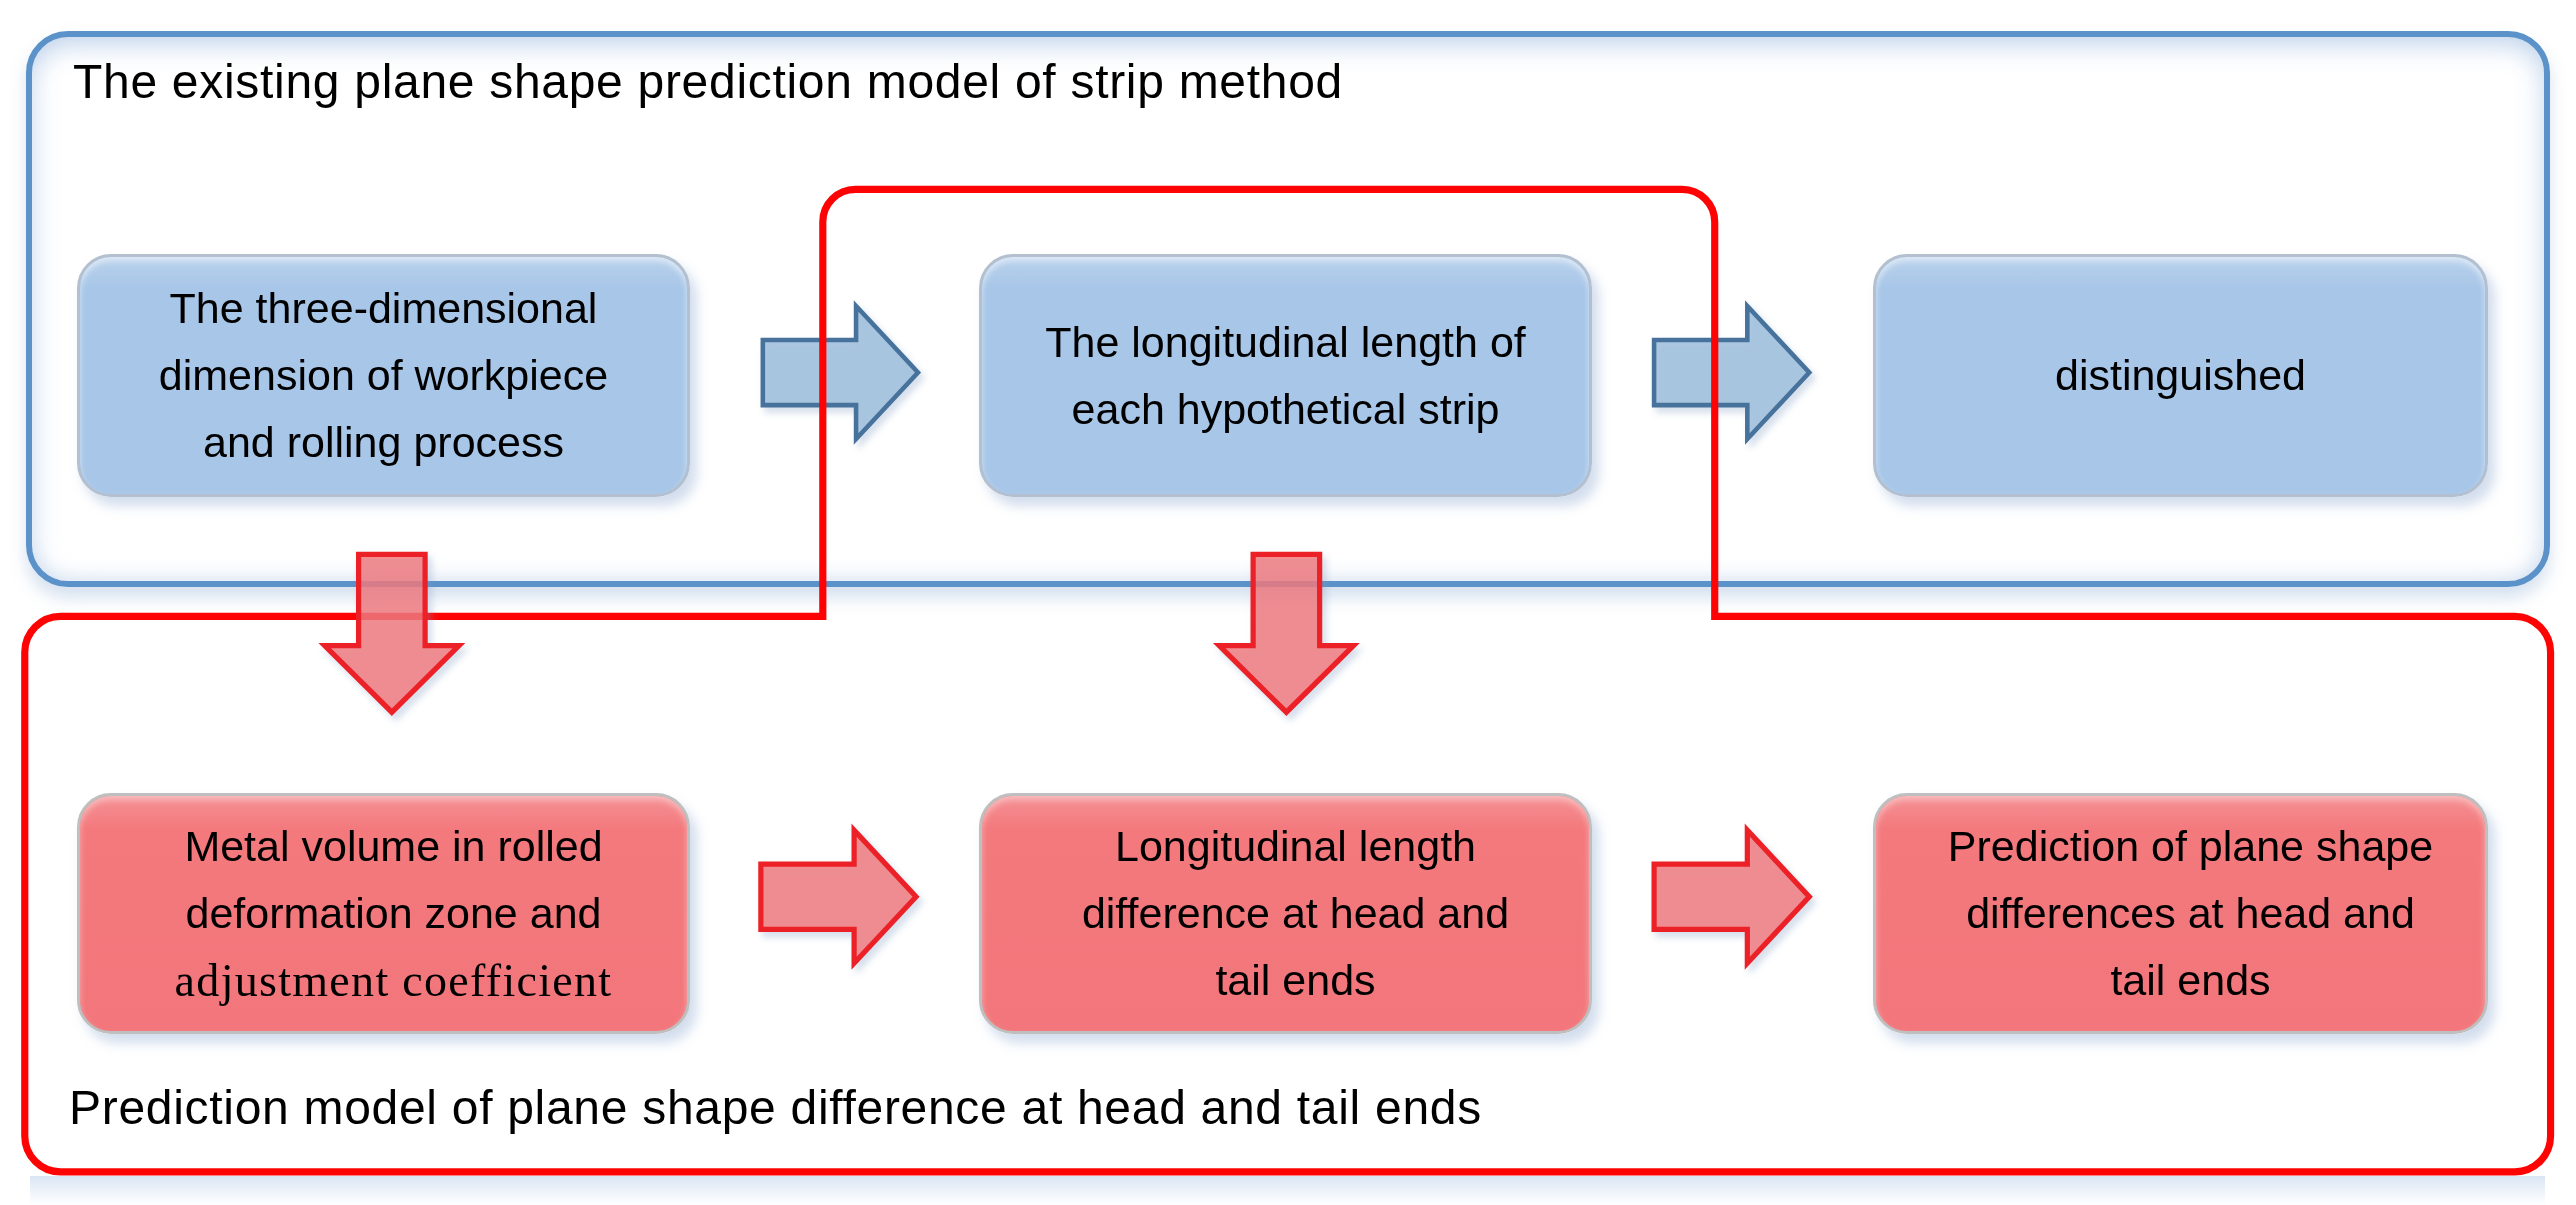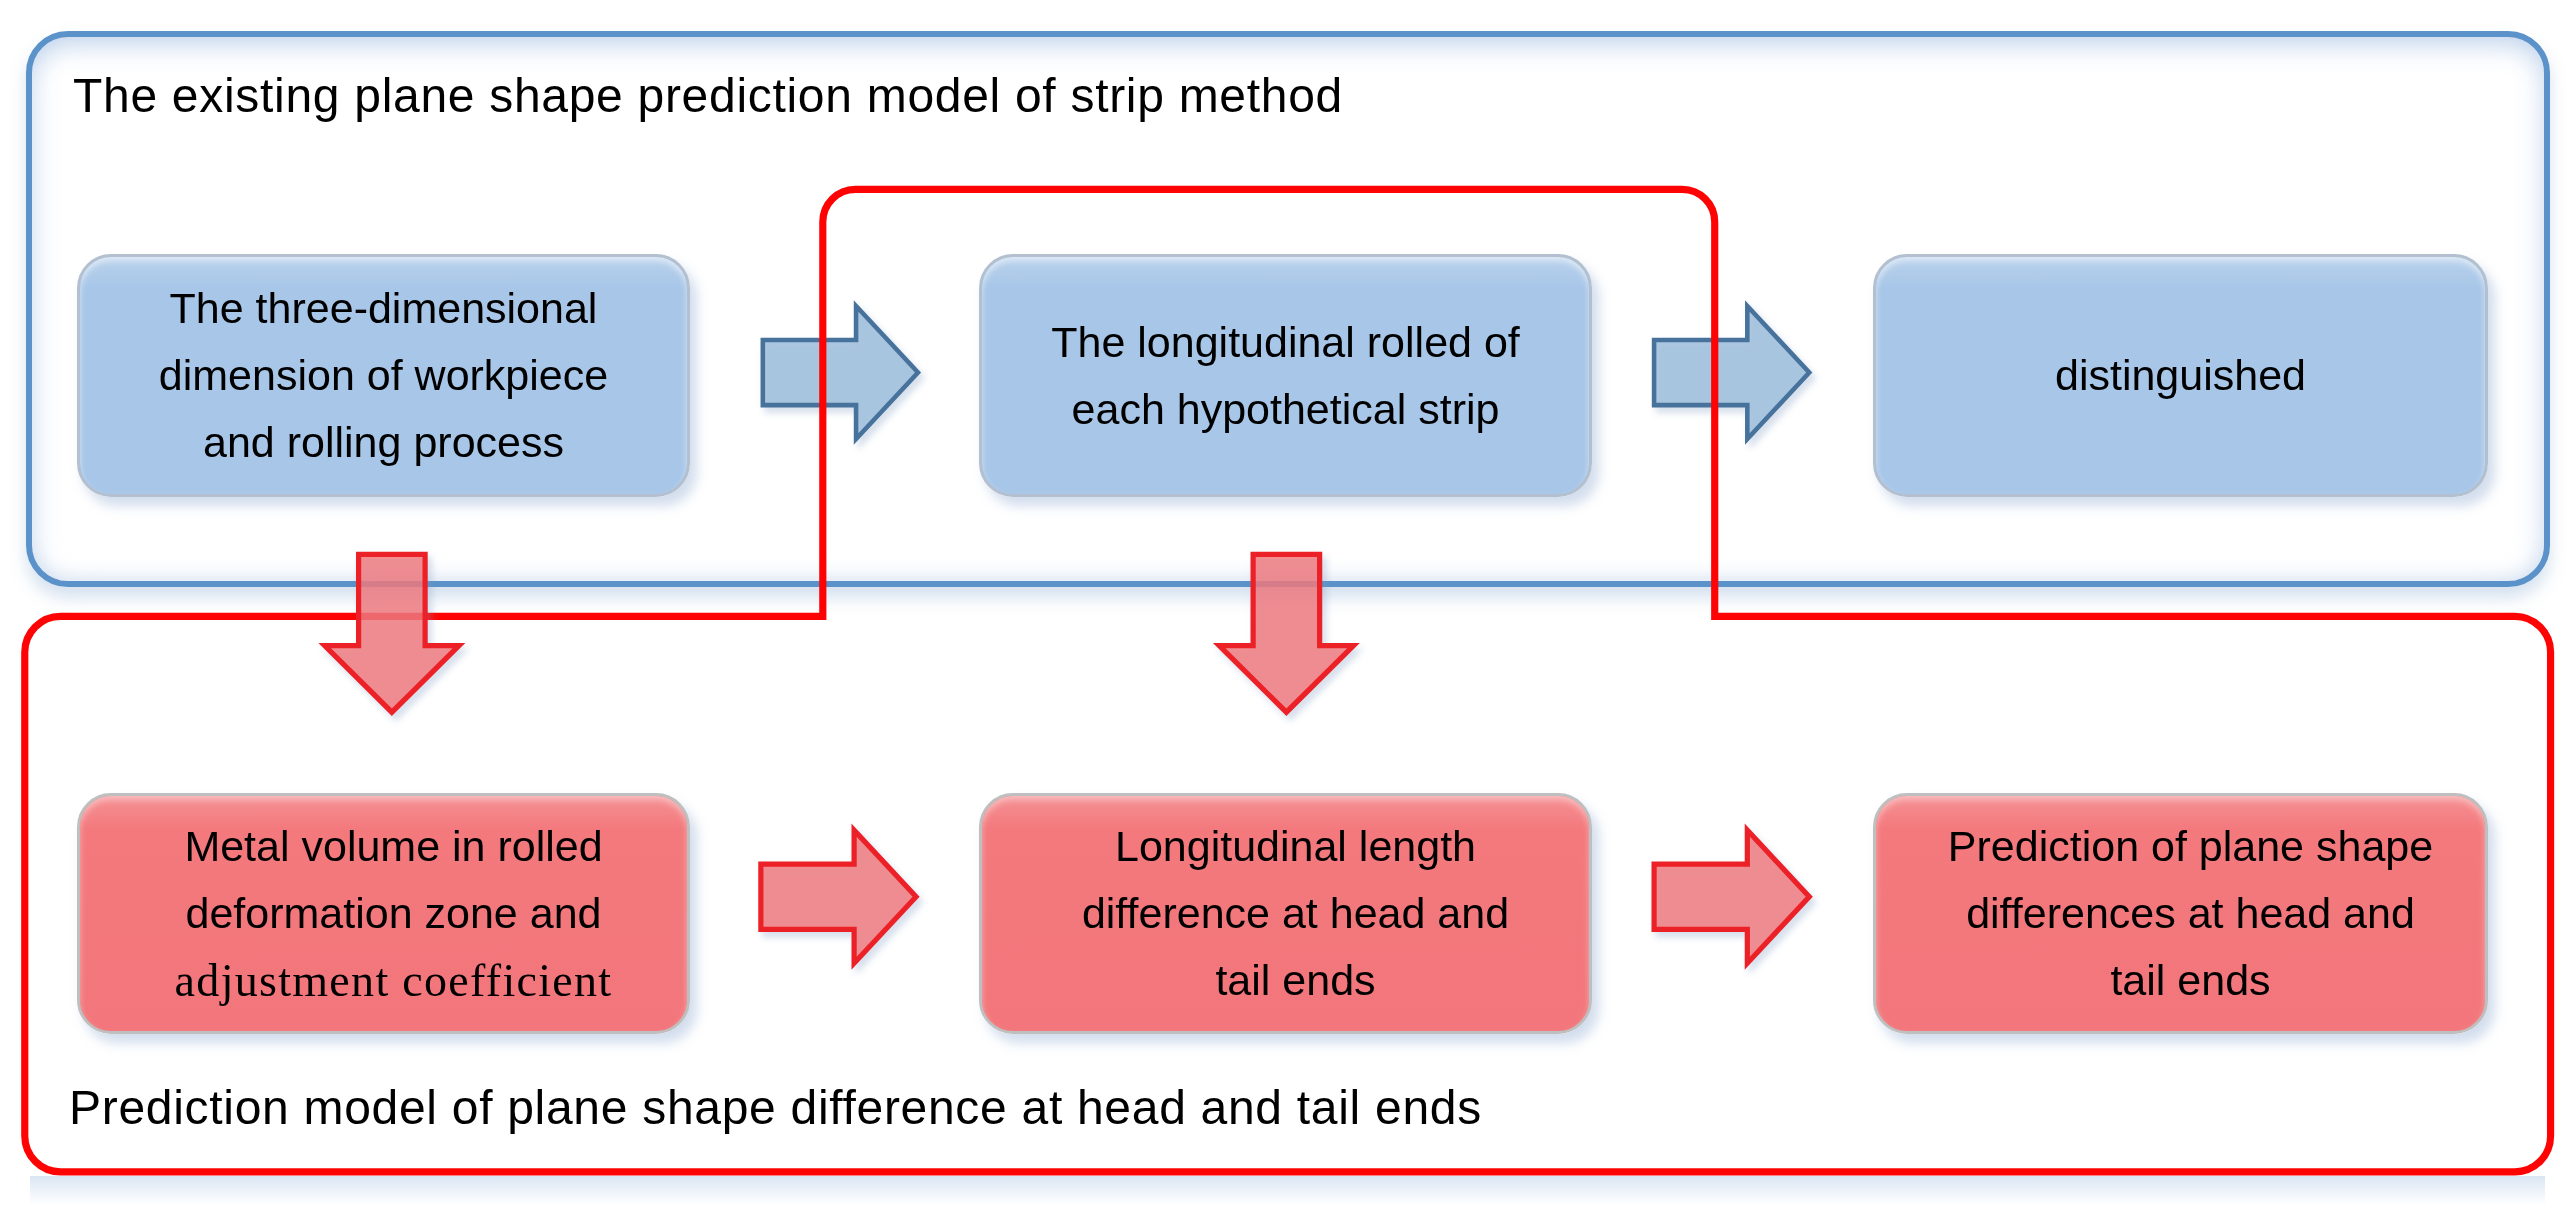--- a/index.html
+++ b/index.html
@@ -16,21 +16,21 @@
       inset 0 -14.3px 21px -11.7px rgba(190,210,235,.55),
       inset 19.6px 0 27px -15.6px rgba(190,210,235,.45),
       inset -19.6px 0 27px -15.6px rgba(190,210,235,.45),
       0 10.4px 15.6px rgba(173,197,226,.5);
   }
 
   .section-label{
     position:absolute;color:#000;font-size:48px;letter-spacing:0.7px;
     white-space:nowrap;line-height:1.1;
   }
-  .label-top{left:73px;top:70px;}
+  .label-top{left:73px;top:56px;}
   .label-bottom{left:69px;top:1082px;}
 
   
   .fbox{
     position:absolute;box-sizing:border-box;border-radius:34px;
     display:flex;flex-direction:column;justify-content:center;align-items:center;
     text-align:center;color:#000;font-size:43px;line-height:67px;
   }
   .fbox .ln{display:block;white-space:nowrap;}
   .fbox.blue{
@@ -71,21 +71,21 @@
 
   <div class="section-label label-top">The existing plane shape prediction model of strip method</div>
   <div class="section-label label-bottom">Prediction model of plane shape difference at head and tail ends</div>
 
   <div class="fbox blue row1 col1">
     <span class="ln">The three-dimensional</span>
     <span class="ln">dimension of workpiece</span>
     <span class="ln">and rolling process</span>
   </div>
   <div class="fbox blue row1 col2">
-    <span class="ln">The longitudinal rolled of</span>
+    <span class="ln">The longitudinal length of</span>
     <span class="ln">each hypothetical strip</span>
   </div>
   <div class="fbox blue row1 col3">
     <span class="ln">distinguished</span>
   </div>
 
   <div class="fbox pink row2 col1">
     <span class="ln">Metal volume in rolled</span>
     <span class="ln">deformation zone and</span>
     <span class="ln serif-line">adjustment coefficient</span>

